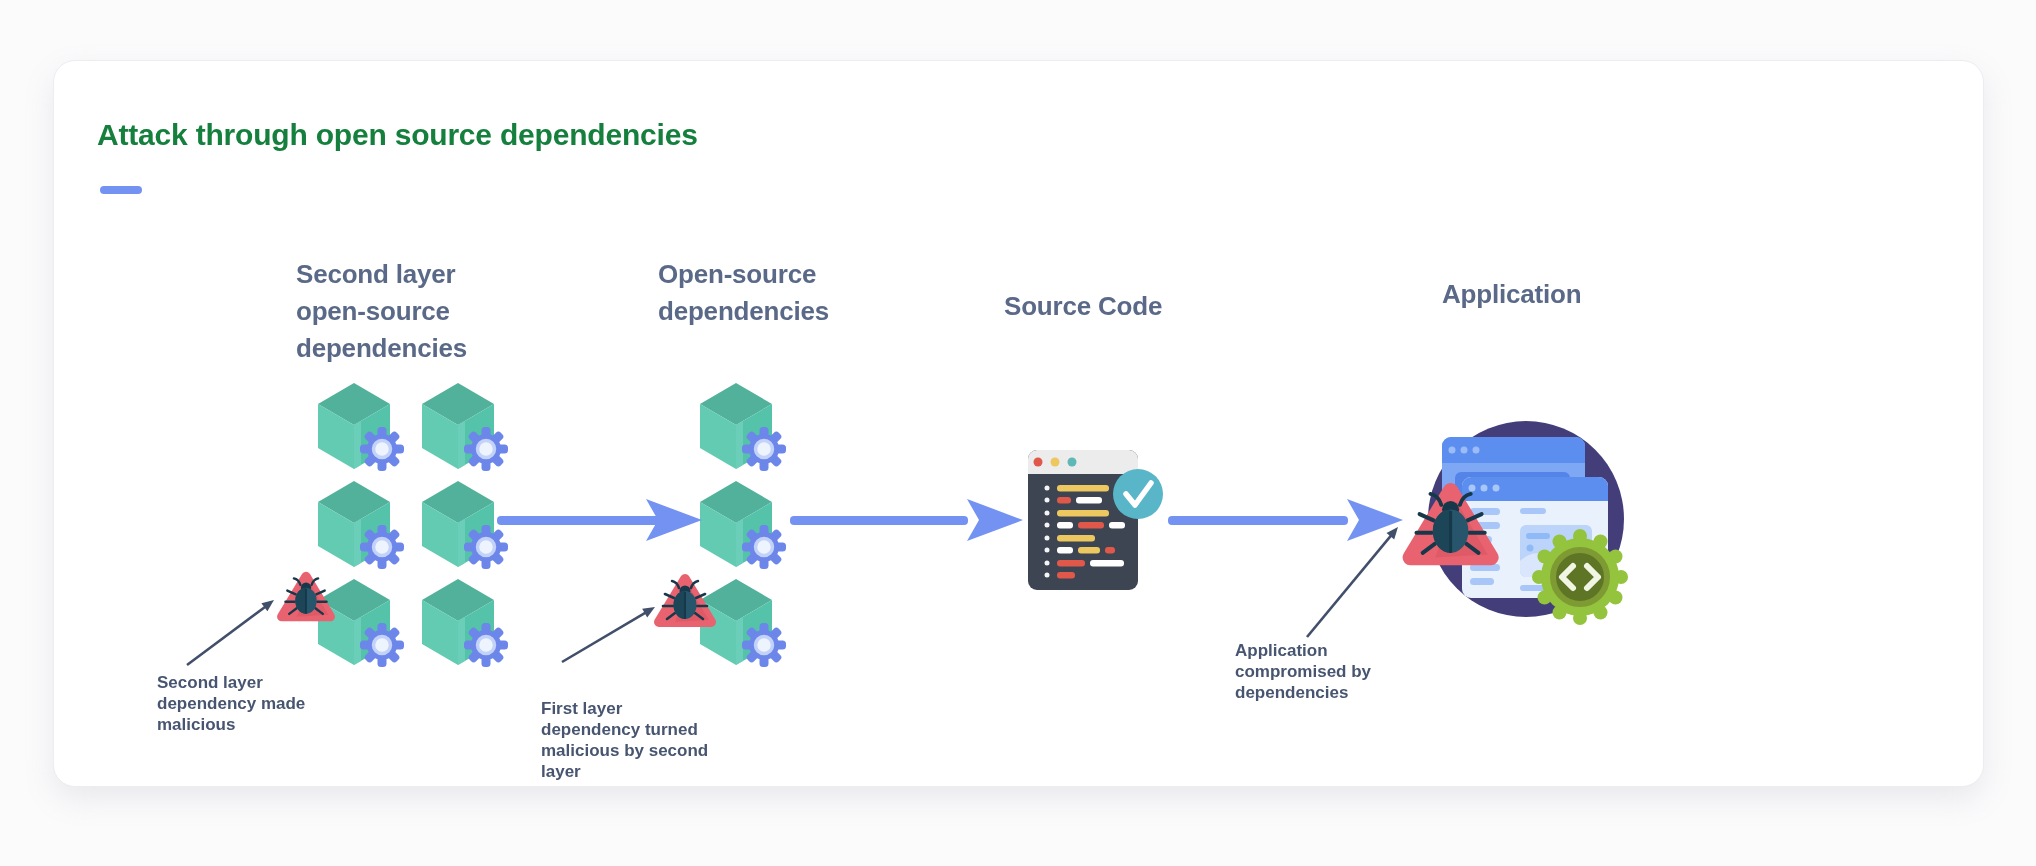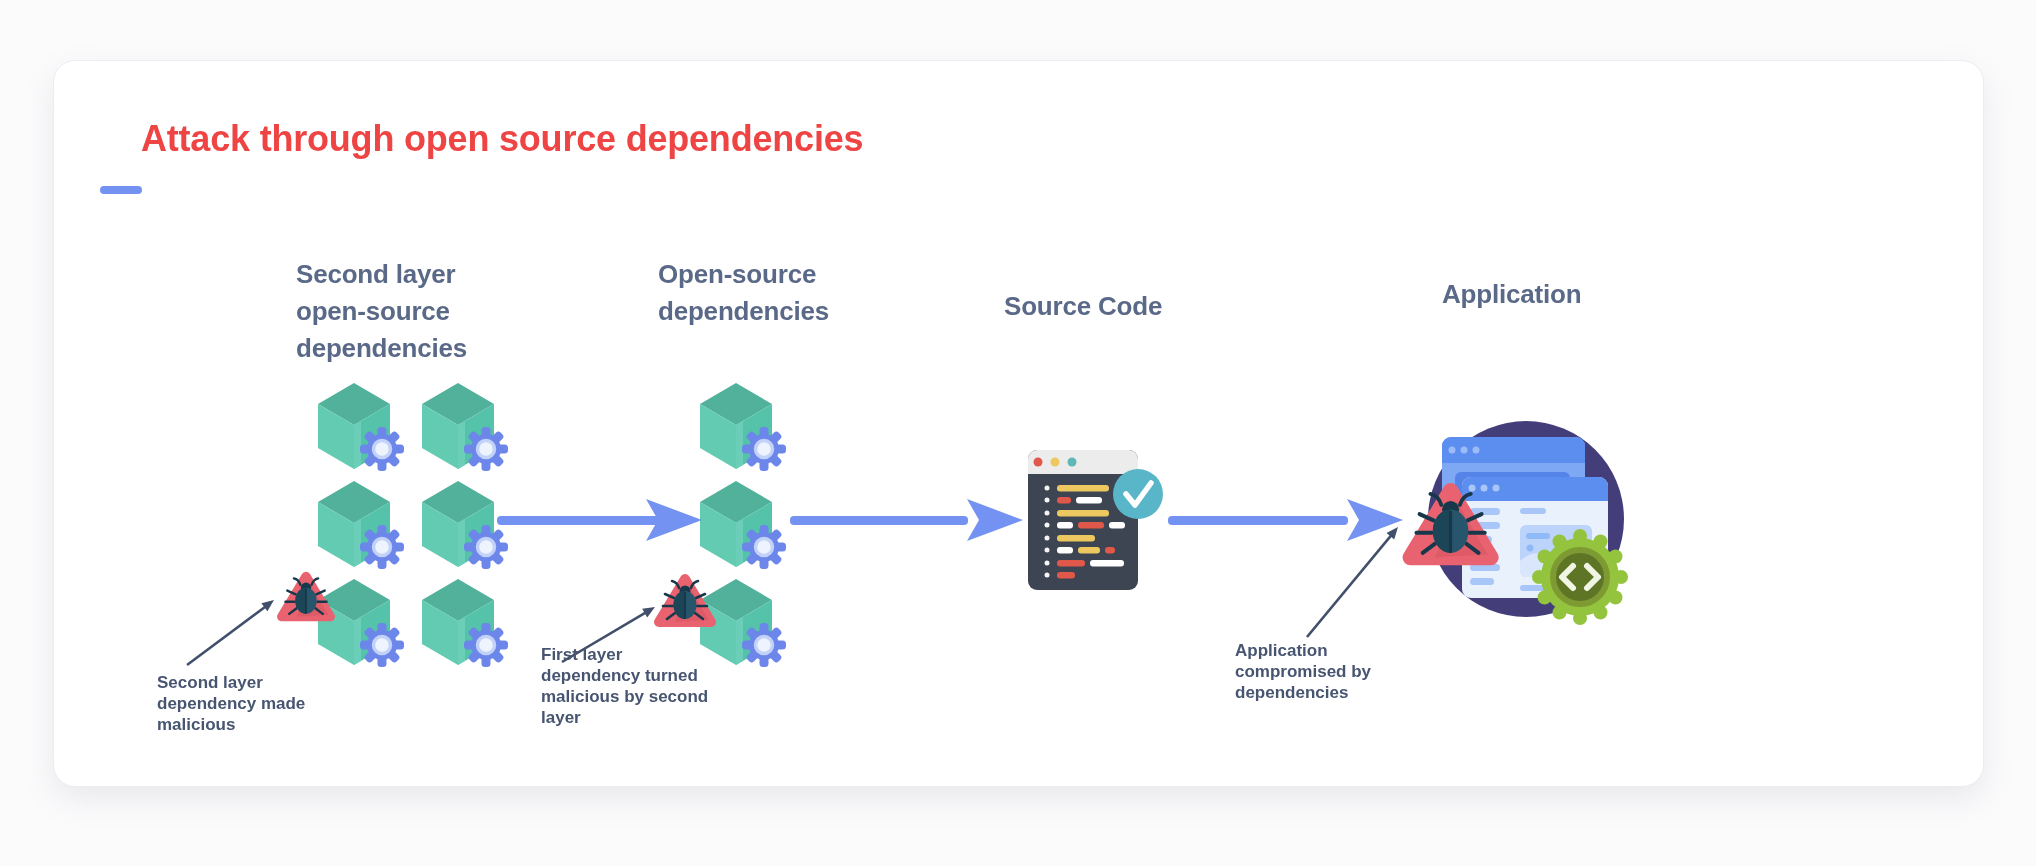--- a/index.html
+++ b/index.html
@@ -13,23 +13,22 @@
   .abs{position:absolute;}
   .card{
     left:53px;top:60px;width:1929px;height:725px;
     background:#ffffff;
     border:1px solid #ededf1;
     border-radius:22px;
     box-shadow:0 12px 30px rgba(140,145,160,0.16);
   }
   .title{
     left:97px;top:118px;
-    font-size:36px;font-weight:700;color:#ef4444;
+    font-size:30px;font-weight:700;color:#15803d;
     letter-spacing:-0.2px;
-    margin-left:44px;
   }
   .accent-bar{
     left:100px;top:186px;width:42px;height:8px;
     border-radius:4px;background:#7492f2;
   }
   .col-header{
     font-size:26px;font-weight:700;color:#5a6987;
     line-height:37px;white-space:pre-line;letter-spacing:-0.2px;
   }
   .note{
@@ -244,19 +243,19 @@
   <polygon points="101,9 93.2,19.4 88.2,10.8" fill="#414f6b"></polygon>
 </svg>
 <svg class="abs" style="left:1299px;top:517px" width="106" height="128" viewBox="0 0 106 128">
   <line x1="8" y1="120" x2="93" y2="17.4" stroke="#414f6b" stroke-width="2.6"></line>
   <polygon points="99,10 95.2,22.4 87.5,16" fill="#414f6b"></polygon>
 </svg>
 
 <div class="abs note" style="left:157px;top:672px">Second layer
 dependency made
 malicious</div>
-<div class="abs note" style="left:541px;top:644px">First layer
+<div class="abs note" style="left:541px;top:698px">First layer
 dependency turned
 malicious by second
 layer</div>
 <div class="abs note" style="left:1235px;top:640px">Application
 compromised by
 dependencies</div>
 
 </body></html>

